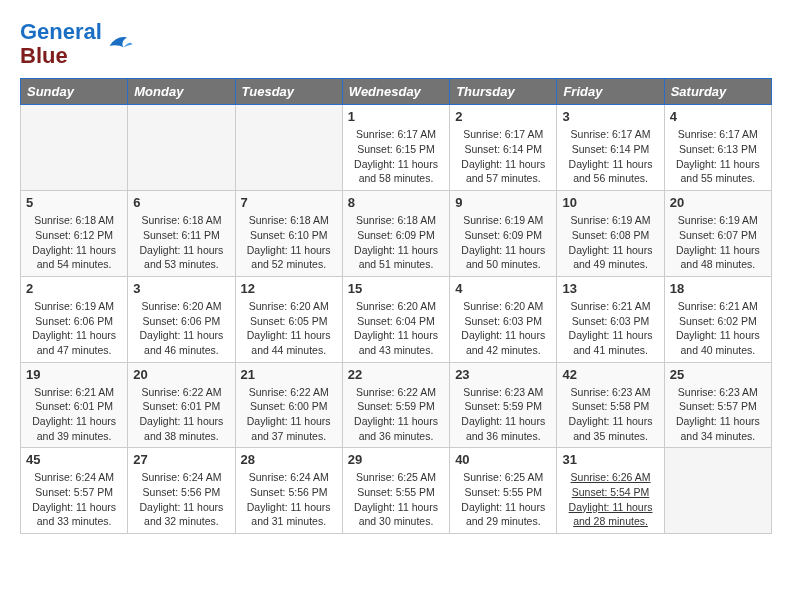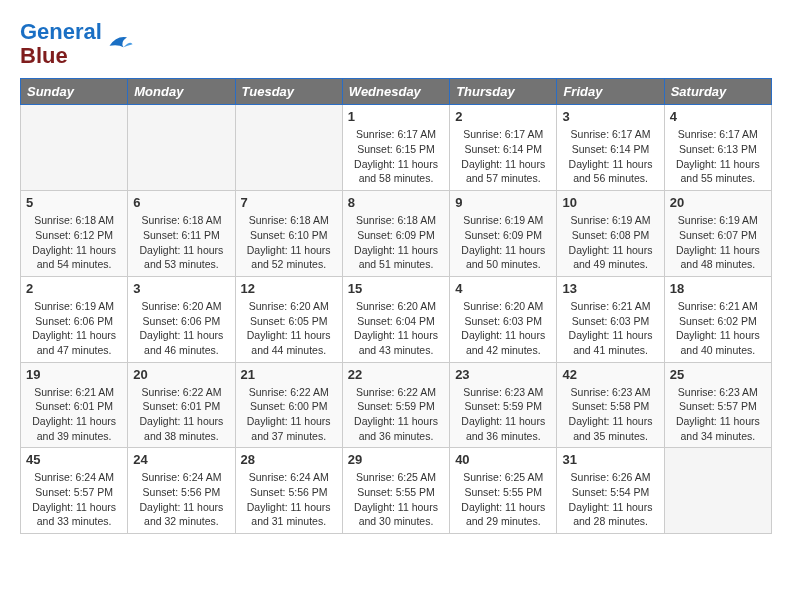--- a/index.html
+++ b/index.html
@@ -314,21 +314,21 @@
       </tr>
       <tr>
         <td>
           <div class="day-number">45</div>
           <div class="day-info" style="white-space: pre-line;">Sunrise: 6:24 AM
 Sunset: 5:57 PM
 Daylight: 11 hours
 and 33 minutes.</div>
         </td>
         <td>
-          <div class="day-number">24</div>
+          <div class="day-number">27</div>
           <div class="day-info" style="white-space: pre-line;">Sunrise: 6:24 AM
 Sunset: 5:56 PM
 Daylight: 11 hours
 and 32 minutes.</div>
         </td>
         <td>
           <div class="day-number">28</div>
           <div class="day-info" style="white-space: pre-line;">Sunrise: 6:24 AM
 Sunset: 5:56 PM
 Daylight: 11 hours
@@ -343,21 +343,21 @@
         </td>
         <td>
           <div class="day-number">40</div>
           <div class="day-info" style="white-space: pre-line;">Sunrise: 6:25 AM
 Sunset: 5:55 PM
 Daylight: 11 hours
 and 29 minutes.</div>
         </td>
         <td>
           <div class="day-number">31</div>
-          <div class="day-info" style="white-space: pre-line;">Sunrise: 6:26 AM
+          <div class="day-info" style="white-space: pre-line; text-decoration: underline;">Sunrise: 6:26 AM
 Sunset: 5:54 PM
 Daylight: 11 hours
 and 28 minutes.</div>
         </td>
         <td class="empty"></td>
       </tr>
     </tbody>
 </table>
 
 </body></html>

